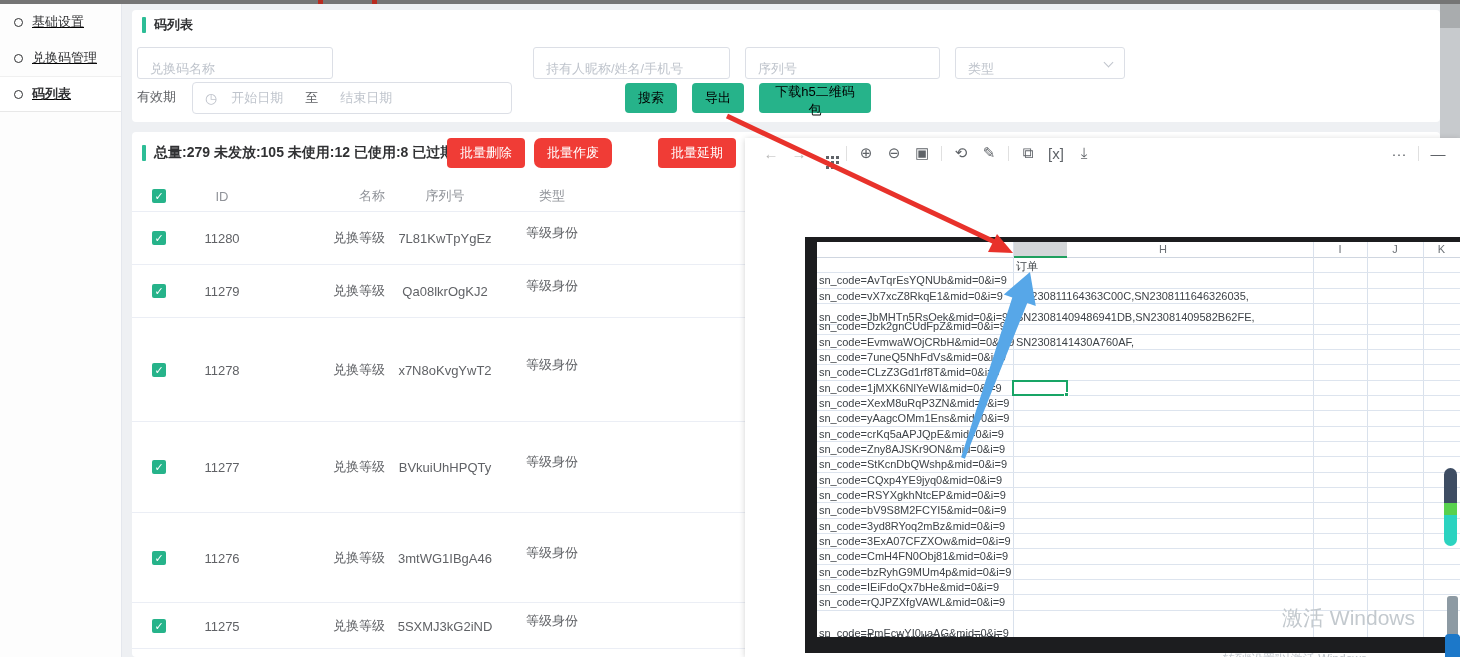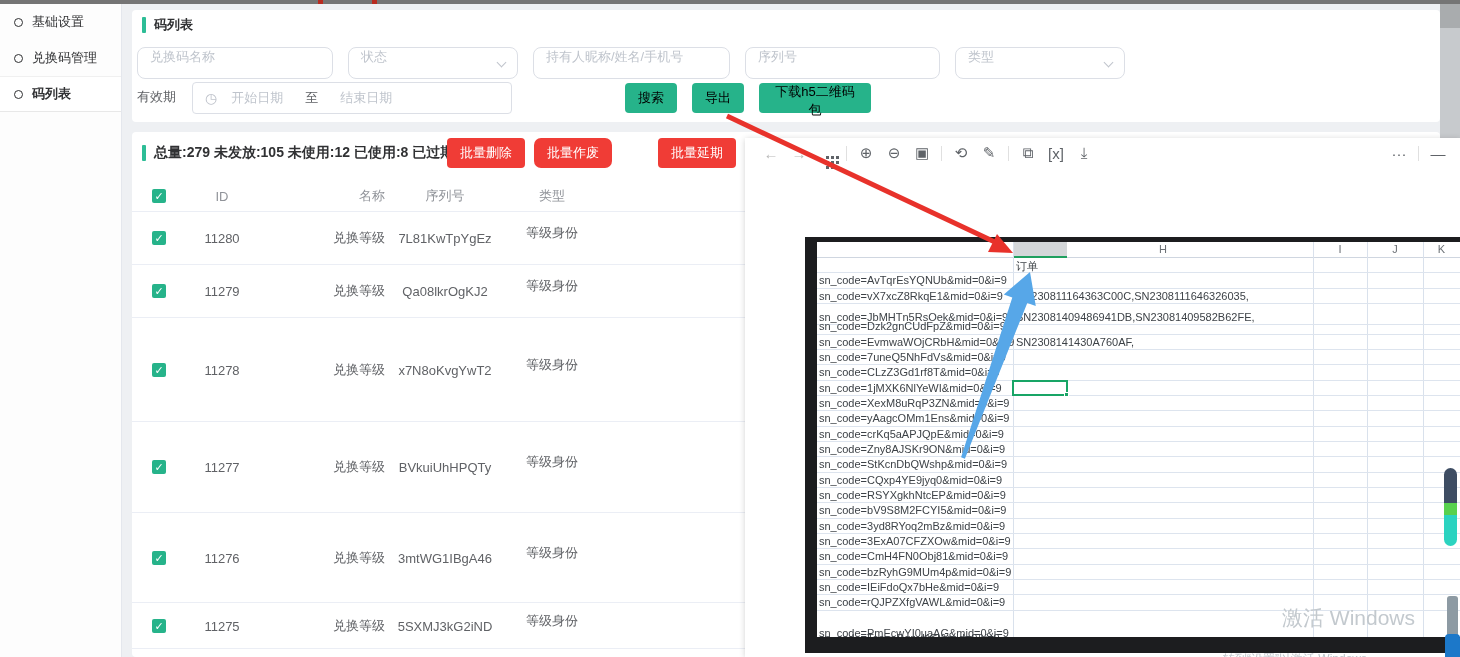--- a/index.html
+++ b/index.html
@@ -5,39 +5,39 @@
   html,body{margin:0;padding:0;width:1460px;height:657px;overflow:hidden;
     font-family:"Liberation Sans",sans-serif;background:#eef0f3;position:relative;}
   *{box-sizing:border-box;}
 
   
   .topbar{position:absolute;left:0;top:0;width:1460px;height:4px;background:#757575;z-index:60;}
   .topbar .redmark{position:absolute;top:0;height:4px;width:5px;background:#b92b20;}
 
   
   .sidebar{position:absolute;left:0;top:4px;width:122px;height:653px;background:#fdfdfd;
-    border-right:1px solid #e4e7ed;z-index:2;}
+    border-right:1px solid #e4e7ed;z-index:2;text-decoration:underline;}
   .side-item{height:36px;display:flex;align-items:center;padding-left:14px;font-size:13px;color:#303133;cursor:pointer;}
   .side-item .dot{width:9px;height:9px;border:1.6px solid #303133;border-radius:50%;margin-right:9px;flex:none;}
   .side-item.active{font-weight:700;background:#fff;border-top:1px solid #f0f0f0;border-bottom:1px solid #e8e8e8;}
 
   
   .scroll-strip{position:absolute;right:0;top:4px;width:20px;height:653px;background:#c7cacd;z-index:1;}
   .scroll-thumb{position:absolute;right:0;top:0;width:20px;height:24px;background:#a9acae;}
 
   
   .card{position:absolute;background:#fff;border-radius:4px;z-index:3;}
   .search-card{left:132px;top:10px;width:1308px;height:112px;}
   .list-card{left:132px;top:132px;width:1308px;height:525px;}
 
   .panel-title{position:absolute;left:10px;top:6px;display:flex;align-items:center;font-size:13px;font-weight:700;color:#303133;}
   .green-bar{width:4px;height:16px;background:#2dbd96;margin-right:8px;border-radius:1px;}
 
-  .inp{position:absolute;top:37px;height:32px;border:1px solid #dcdfe6;border-radius:8px;background:#fff;
-    font-size:13px;color:#bfc4cc;display:flex;align-items:flex-start;padding:0 12px;}
+  .inp{position:absolute;top:37px;height:32px;border:1px solid #dcdfe6;border-radius:3px;background:#fff;
+    font-size:13px;color:#bfc4cc;display:flex;align-items:flex-end;padding:0 12px;}
   .sel .chev{position:absolute;right:12px;top:11px;width:7px;height:7px;border-right:1.5px solid #c0c4cc;border-bottom:1.5px solid #c0c4cc;transform:rotate(45deg);}
   .row2-label{position:absolute;left:5px;top:78px;font-size:13px;color:#606266;}
   .date-box{position:absolute;left:60px;top:72px;width:320px;height:32px;border:1px solid #dcdfe6;border-radius:4px;
     display:flex;align-items:center;font-size:13px;color:#bfc4cc;}
   .date-box .clock{margin:0 14px 0 12px;color:#c0c4cc;font-size:14px;}
   .date-box .to{color:#606266;margin:0 22px;}
   .btn{position:absolute;top:73px;height:30px;border:none;border-radius:4px;background:#26b38a;color:#000000;
     font-size:13px;font-family:inherit;cursor:pointer;padding:0 10px;}
 
   
@@ -123,24 +123,20 @@
     </div>
   </div>
 
 <div class="card search-card">
   <div class="panel-title">
     <span class="green-bar"></span>
     <span>码列表</span>
   </div>
   <div class="inp" style="left:5px;width:196px">
     <span>兑换码名称</span>
-  </div>
-  <div class="inp sel" style="left:216px;width:170px">
-    <span>状态</span>
-    <span class="chev"></span>
   </div>
   <div class="inp" style="left:401px;width:197px">
     <span>持有人昵称/姓名/手机号</span>
   </div>
   <div class="inp" style="left:613px;width:195px">
     <span>序列号</span>
   </div>
   <div class="inp sel" style="left:823px;width:170px">
     <span>类型</span>
     <span class="chev"></span>

